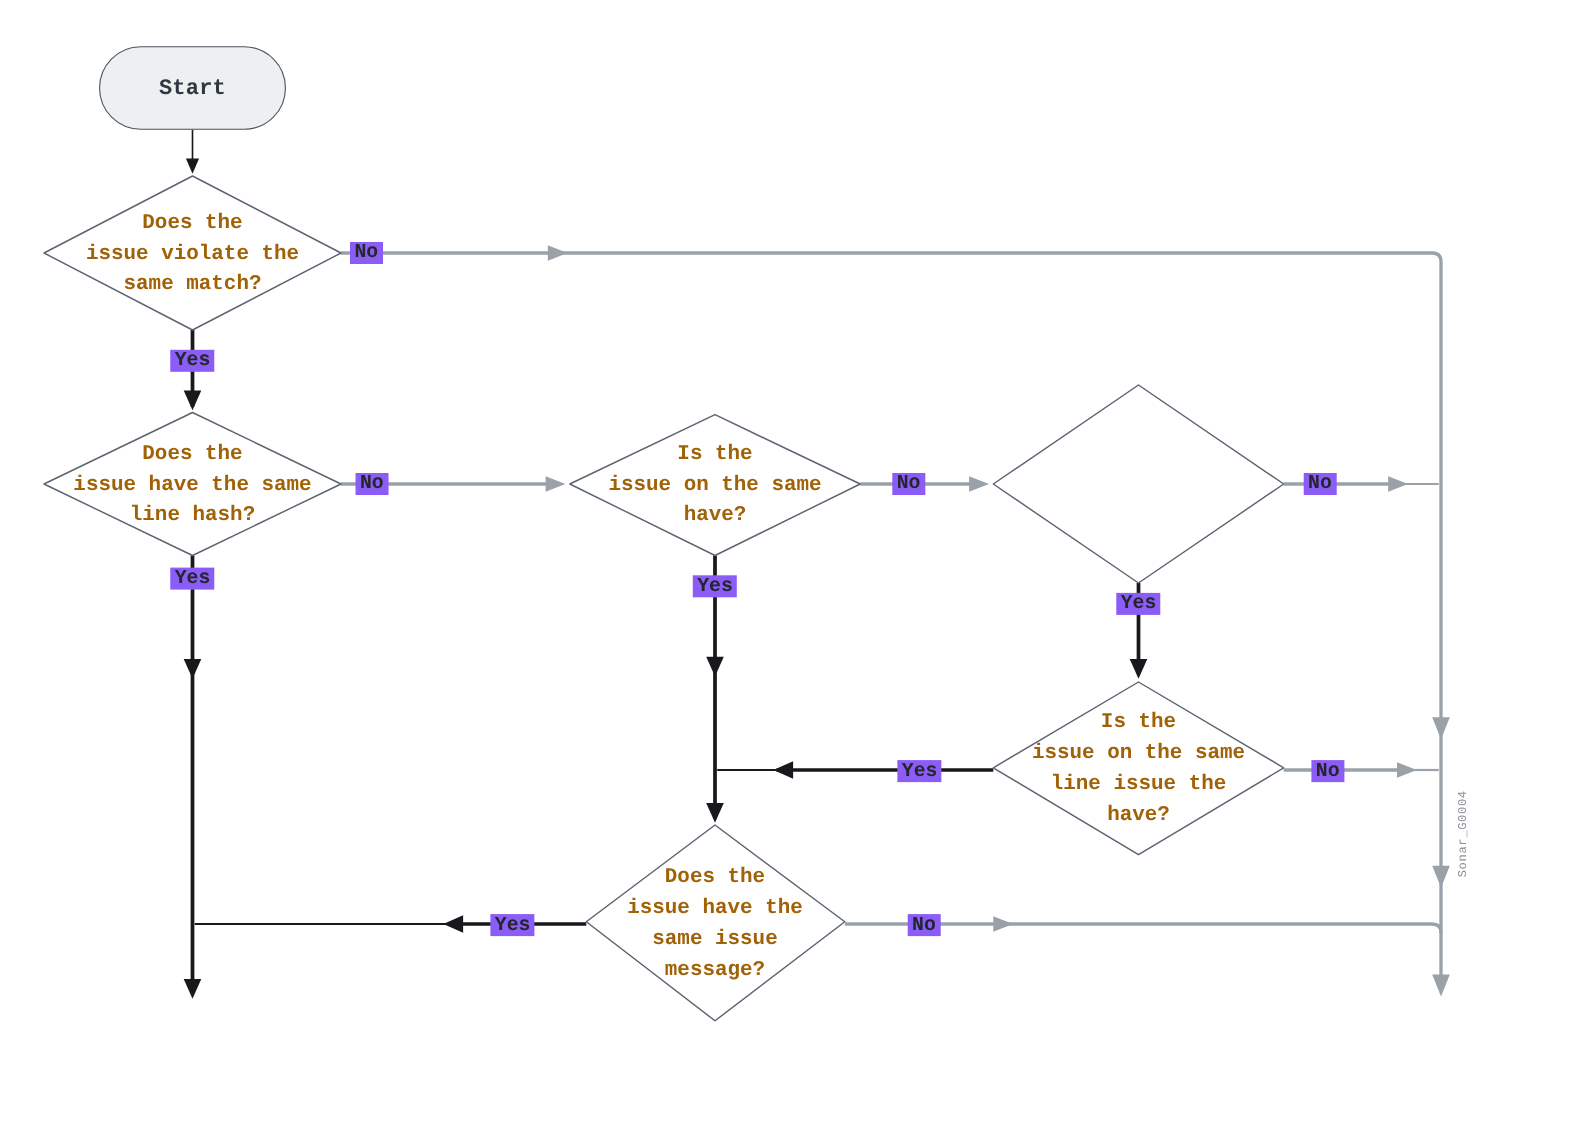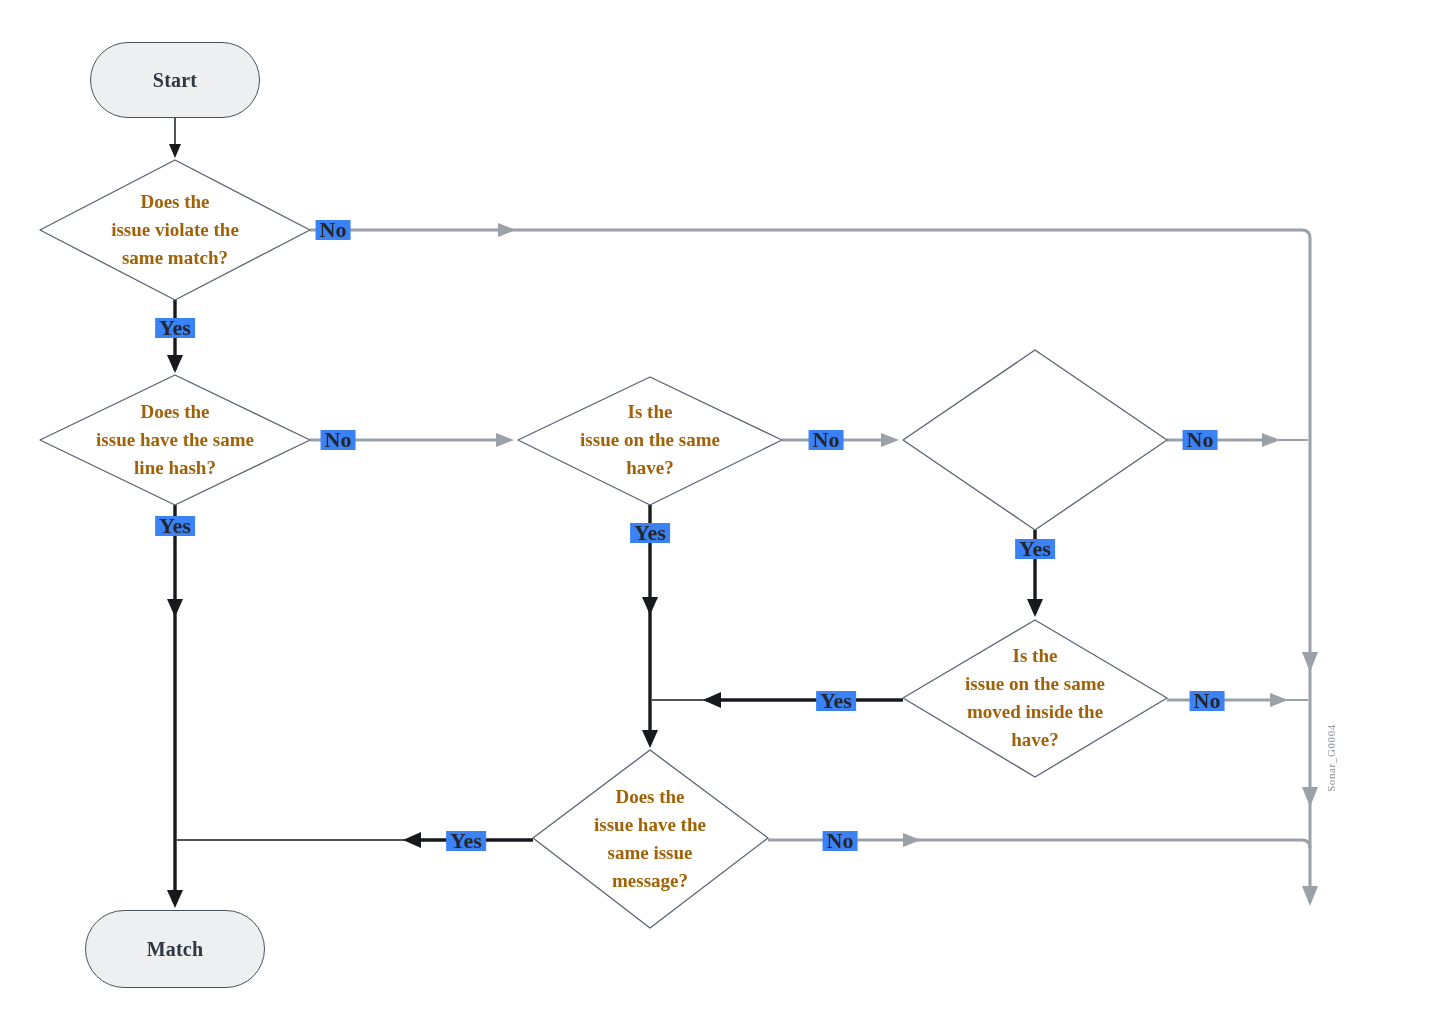--- a/index.html
+++ b/index.html
@@ -1,21 +1,21 @@
 <!DOCTYPE html>
 <html><head>
 <meta charset="utf-8">
 <style>
   html, body { margin: 0; padding: 0; background: #ffffff; }
   .canvas {
     position: relative;
     width: 1440px;
     height: 1030px;
     background: #ffffff;
-    font-family: Liberation Serif, serif;
+    font-family: Liberation Mono, monospace;
     overflow: hidden;
   }
   .canvas svg { position: absolute; left: 0; top: 0; }
 
   .terminal {
     position: absolute;
     box-sizing: border-box;
     background: #edeff1;
     border: 1.6px solid #4a525e;
     border-radius: 40px;
@@ -35,23 +35,23 @@
     font-size: 19px;
     font-weight: bold;
     color: #a16207;
     line-height: 28px;
     white-space: nowrap;
   }
 
   .edge-label {
     position: absolute;
     transform: translate(-50%, -50%);
-    background: #3b82f6;
+    background: #8b5cf6;
     padding: 1px 4px;
-    font-size: 22px;
+    font-size: 18px;
     font-weight: bold;
     color: #23262c;
     line-height: 18px;
     white-space: nowrap;
   }
 
   .watermark {
     position: absolute;
     left: 1331px;
     top: 758px;
@@ -124,43 +124,40 @@
       <polygon points="650,377 782,440 650,505 518,440"></polygon>
       <polygon points="1035,350 1167,440 1035,530 903,440"></polygon>
       <polygon points="1035,620 1167,698 1035,777 903,698"></polygon>
       <polygon points="650,750 768,838 650,928 533,838"></polygon>
     </g>
   </svg>
 
   <div class="terminal" style="left:90px; top:42px; width:170px; height:76px;">
     <span>Start</span>
   </div>
-  <div class="terminal" style="left:85px; top:910px; width:180px; height:78px;">
-    <span>Match</span>
-  </div>
 
   <div class="decision-text" style="left:175px; top:230px;">
     <div>Does the</div>
     <div>issue violate the</div>
     <div>same match?</div>
   </div>
   <div class="decision-text" style="left:175px; top:440px;">
     <div>Does the</div>
     <div>issue have the same</div>
     <div>line hash?</div>
   </div>
   <div class="decision-text" style="left:650px; top:440px;">
     <div>Is the</div>
     <div>issue on the same</div>
     <div>have?</div>
   </div>
   <div class="decision-text" style="left:1035px; top:698px;">
     <div>Is the</div>
     <div>issue on the same</div>
-    <div>moved inside the</div>
+    <div>line issue the</div>
     <div>have?</div>
   </div>
   <div class="decision-text" style="left:650px; top:839px;">
     <div>Does the</div>
     <div>issue have the</div>
     <div>same issue</div>
     <div>message?</div>
   </div>
 
   <span class="edge-label" style="left:333px; top:230px;">No</span>

